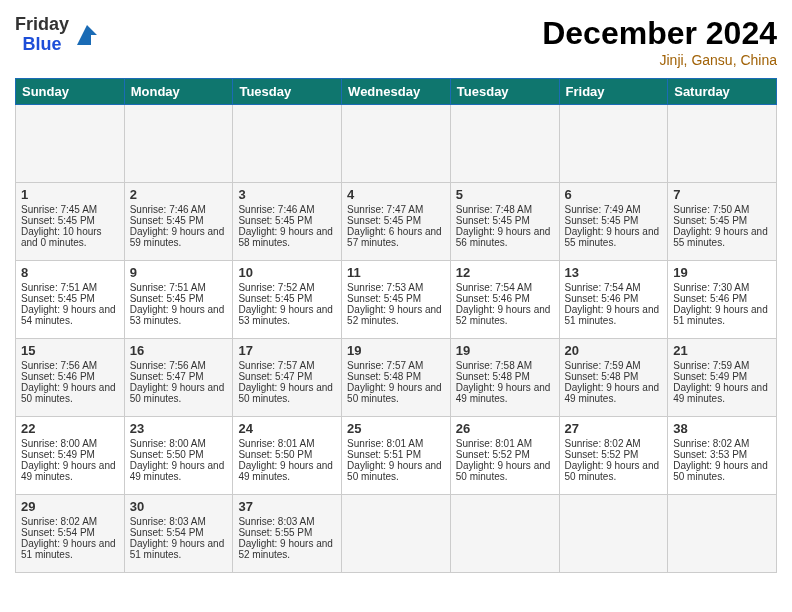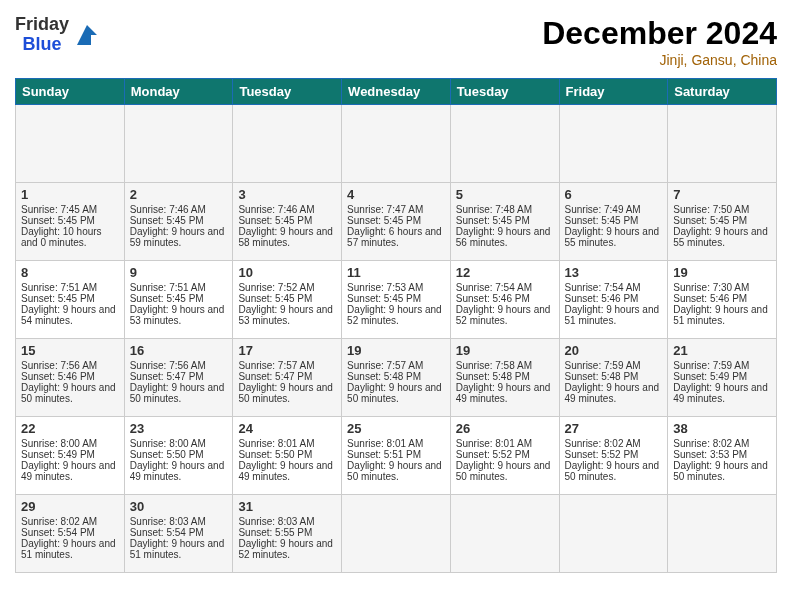--- a/index.html
+++ b/index.html
@@ -171,21 +171,21 @@
           <td><span class="day-num">23</span><span>Sunrise: 8:00 AM</span><br><span>Sunset: 5:50 PM</span><br><span>Daylight: 9 hours and 49 minutes.</span></td>
           <td><span class="day-num">24</span><span>Sunrise: 8:01 AM</span><br><span>Sunset: 5:50 PM</span><br><span>Daylight: 9 hours and 49 minutes.</span></td>
           <td><span class="day-num">25</span><span>Sunrise: 8:01 AM</span><br><span>Sunset: 5:51 PM</span><br><span>Daylight: 9 hours and 50 minutes.</span></td>
           <td><span class="day-num">26</span><span>Sunrise: 8:01 AM</span><br><span>Sunset: 5:52 PM</span><br><span>Daylight: 9 hours and 50 minutes.</span></td>
           <td><span class="day-num">27</span><span>Sunrise: 8:02 AM</span><br><span>Sunset: 5:52 PM</span><br><span>Daylight: 9 hours and 50 minutes.</span></td>
           <td><span class="day-num">38</span><span>Sunrise: 8:02 AM</span><br><span>Sunset: 3:53 PM</span><br><span>Daylight: 9 hours and 50 minutes.</span></td>
         </tr>
         <tr>
           <td><span class="day-num">29</span><span>Sunrise: 8:02 AM</span><br><span>Sunset: 5:54 PM</span><br><span>Daylight: 9 hours and 51 minutes.</span></td>
           <td><span class="day-num">30</span><span>Sunrise: 8:03 AM</span><br><span>Sunset: 5:54 PM</span><br><span>Daylight: 9 hours and 51 minutes.</span></td>
-          <td><span class="day-num">31</span><span>Sunrise: 8:03 AM</span><br><span>Sunset: 5:55 PM</span><br><span>Daylight: 9 hours and 52 minutes.</span></td>
+          <td><span class="day-num">37</span><span>Sunrise: 8:03 AM</span><br><span>Sunset: 5:55 PM</span><br><span>Daylight: 9 hours and 52 minutes.</span></td>
           <td class="empty-cell"></td>
           <td class="empty-cell"></td>
           <td class="empty-cell"></td>
           <td class="empty-cell"></td>
         </tr>
       </tbody>
   </table>
 </div>
 
 </body></html>

